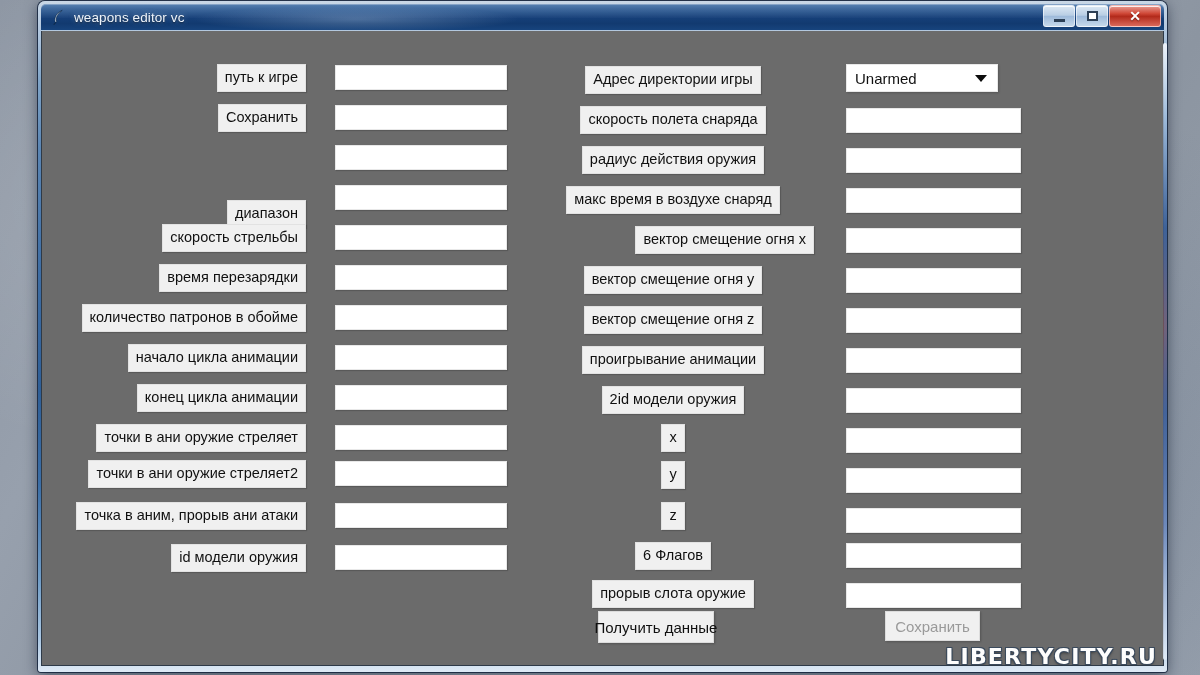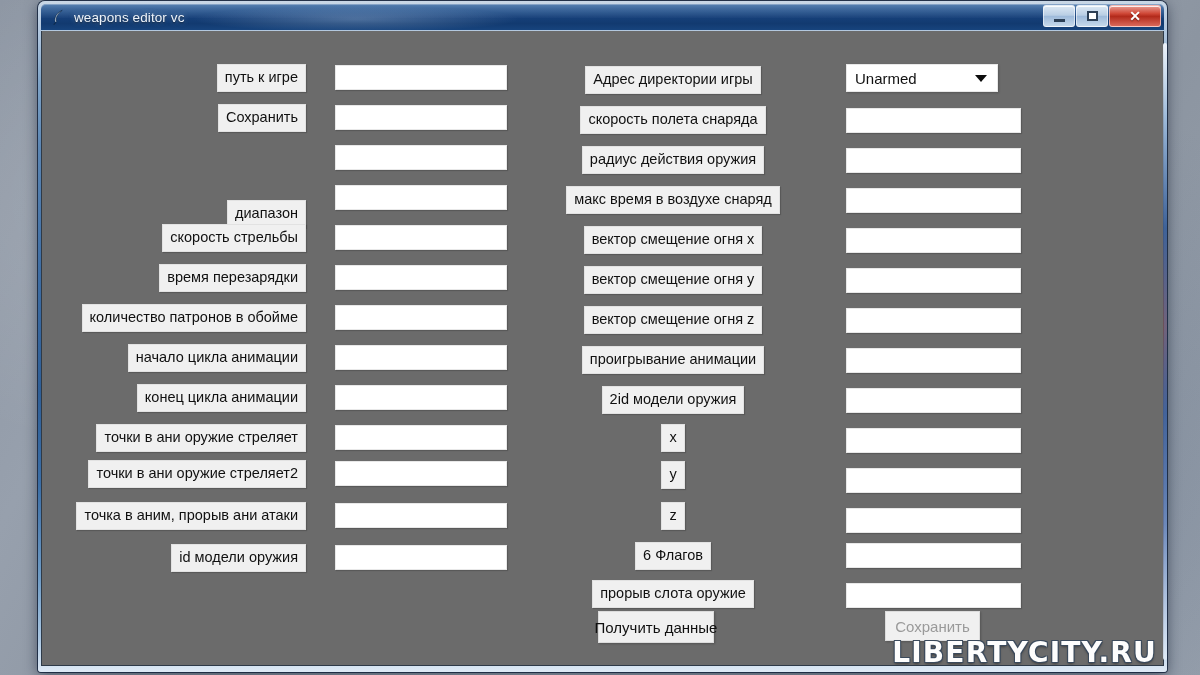--- a/index.html
+++ b/index.html
@@ -237,21 +237,21 @@
     white-space: nowrap;
   }
   .btn.disabled { color: #9a9a9a; }
 
   
   #watermark {
     position: absolute;
     right: 6px;
     bottom: -4px;
     font-family: "DejaVu Sans", sans-serif;
-    font-size: 28px;
+    font-size: 22px;
     font-weight: bold;
     letter-spacing: 1.2px;
     color: #fdfdfd;
     text-shadow:
       -1px -1px 0 #3b4a5c, 1px -1px 0 #3b4a5c,
       -1px  1px 0 #3b4a5c, 1px  1px 0 #3b4a5c,
        0 2px 3px rgba(0,0,0,.45);
     white-space: nowrap;
     pointer-events: none;
   }
@@ -349,21 +349,21 @@
         </div>
         <div class="row" style="top:76px; left:0; right:0; justify-content:center;">
           <span class="lbl">скорость полета снаряда</span>
         </div>
         <div class="row" style="top:116px; left:0; right:0; justify-content:center;">
           <span class="lbl">радиус действия оружия</span>
         </div>
         <div class="row" style="top:156px; left:0; right:0; justify-content:center;">
           <span class="lbl">макс время в воздухе снаряд</span>
         </div>
-        <div class="row" style="top:196px; left:0; right:0; justify-content:center;">
+        <div class="row" style="top:196px; left:0; right:0; justify-content:flex-end;">
           <span class="lbl">вектор смещение огня x</span>
         </div>
         <div class="row" style="top:236px; left:0; right:0; justify-content:center;">
           <span class="lbl">вектор смещение огня y</span>
         </div>
         <div class="row" style="top:276px; left:0; right:0; justify-content:center;">
           <span class="lbl">вектор смещение огня z</span>
         </div>
         <div class="row" style="top:316px; left:0; right:0; justify-content:center;">
           <span class="lbl">проигрывание анимации</span>

